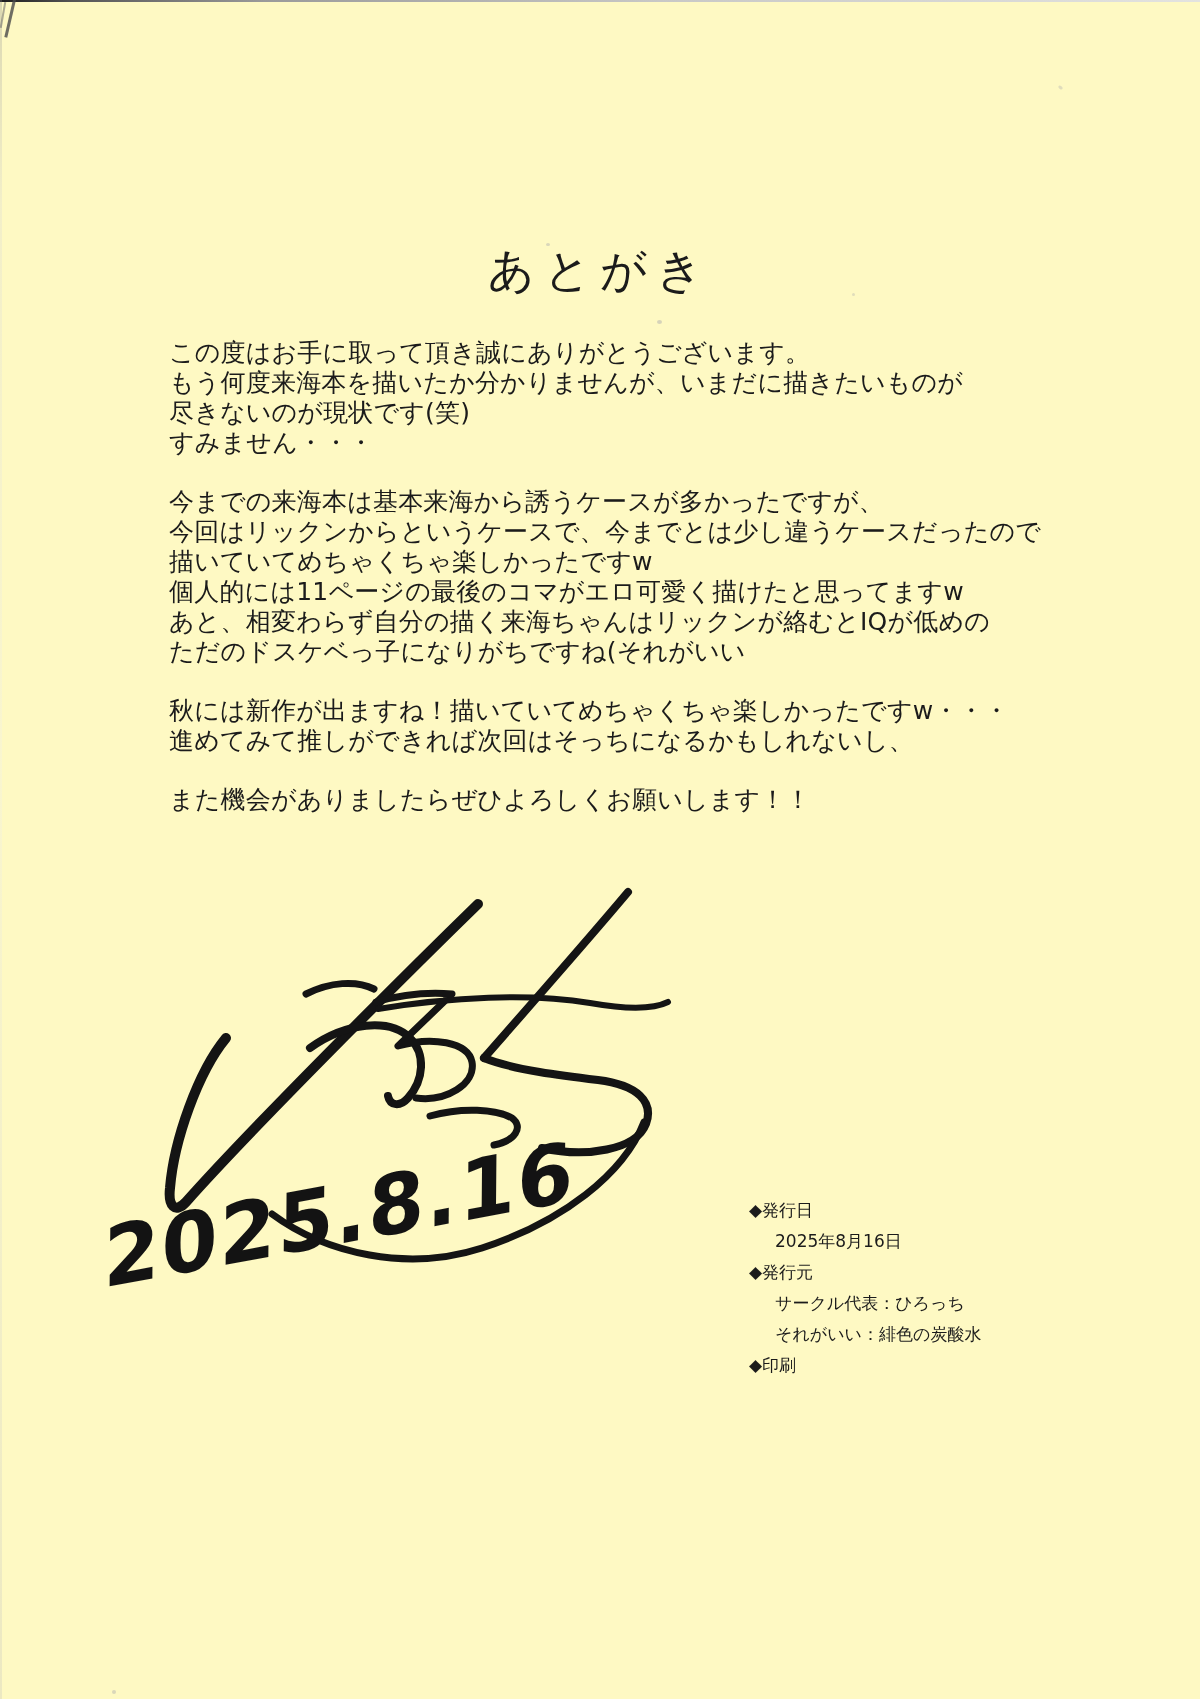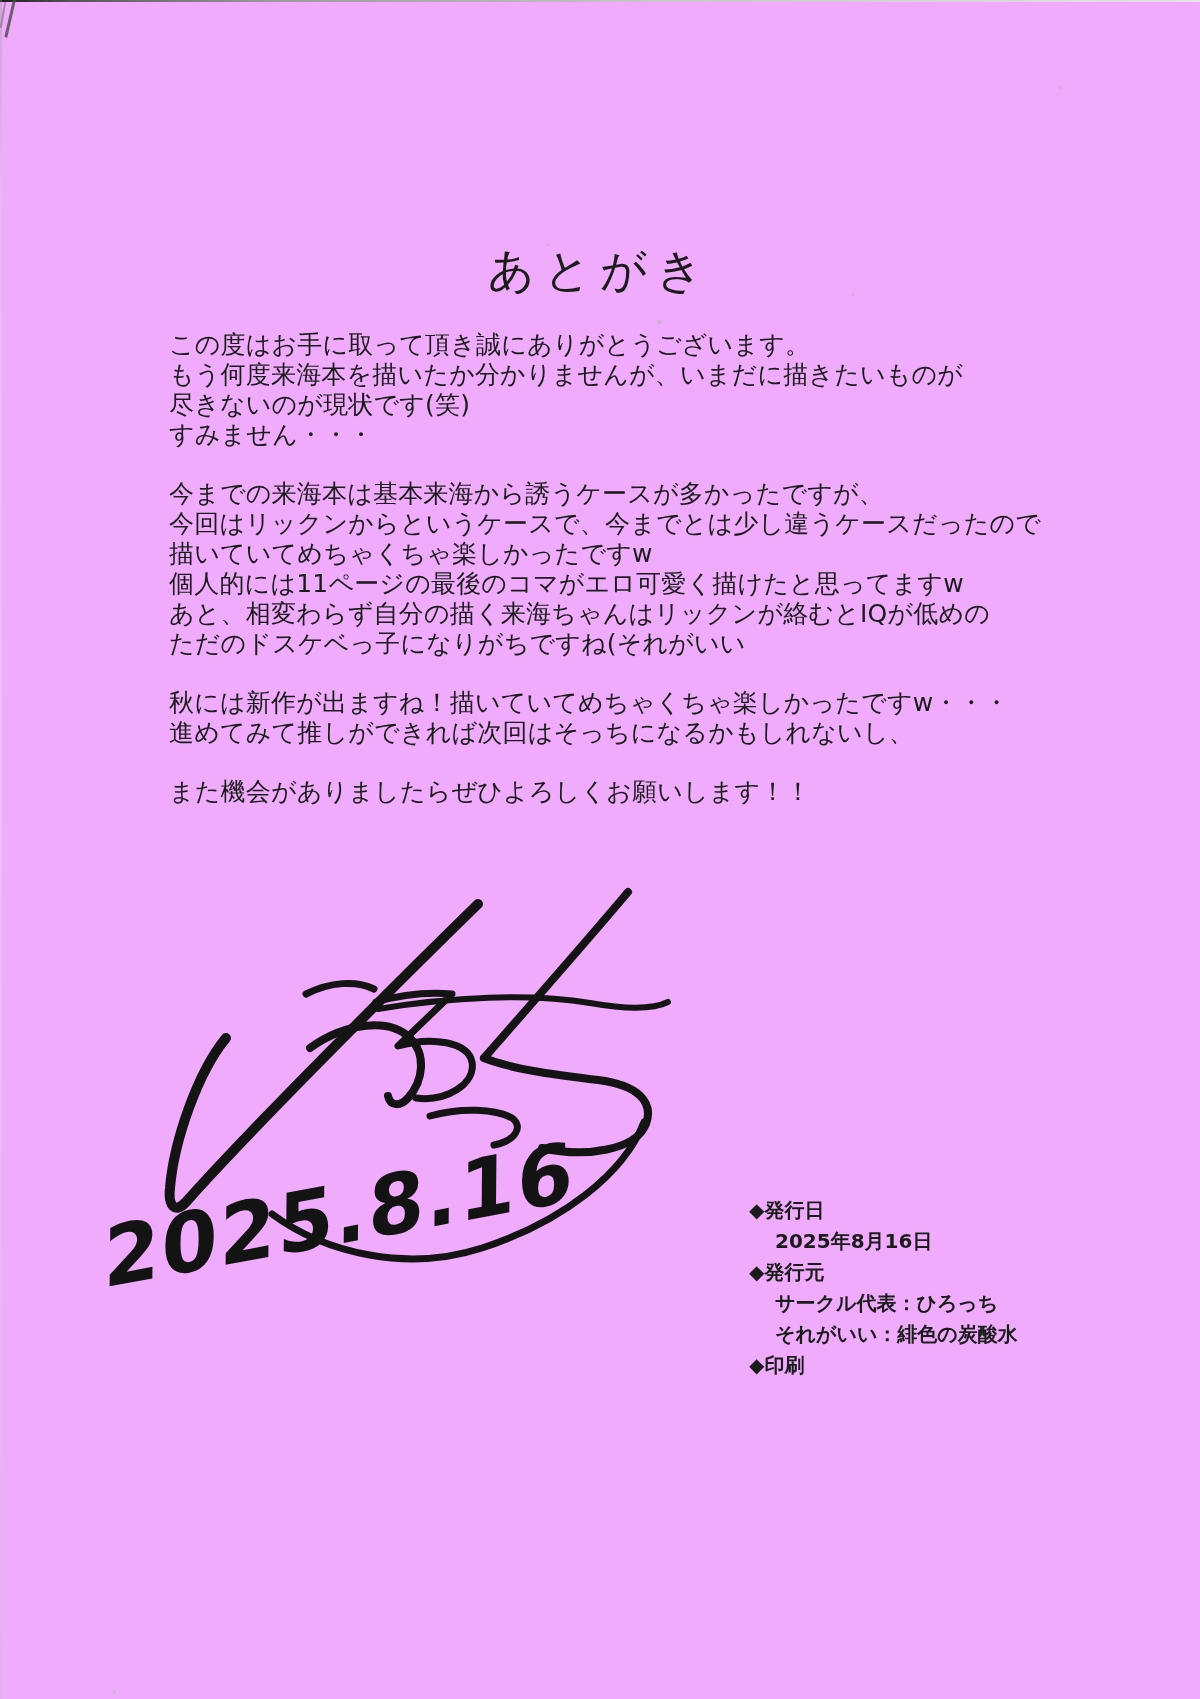--- a/index.html
+++ b/index.html
@@ -1,18 +1,18 @@
 <!DOCTYPE html>
 <html><head>
 <meta charset="utf-8">
 <style>
   html,body{margin:0;padding:0;background:#e9e9e7;}
   .page{
     position:relative;width:1200px;height:1699px;margin:0 auto;
-    background:#f0abfc;overflow:hidden;
+    background:#fef9c3;overflow:hidden;
     font-family:"DejaVu Sans","Liberation Sans",sans-serif;
     color:#1b1b1b;
   }
   
   .edge-top{position:absolute;top:0;left:0;width:100%;height:2px;
     background:linear-gradient(90deg,#1e1e1e 0%,#555 6%,#9a9a9a 22%,#c8c8c6 55%,#e3e3e0 100%);}
   .edge-left{position:absolute;top:0;left:0;width:2px;height:100%;opacity:.3;
     background:linear-gradient(180deg,#8a8a8a,#d8d8d6 12%,#efefec 45%,#c2c2c0 100%);}
   .corner-mark{position:absolute;top:-4px;left:9px;width:3px;height:42px;background:#4a4a4a;
     transform:rotate(13deg);opacity:.8;}
@@ -20,32 +20,32 @@
     transform:rotate(10deg);opacity:.55;}
   .speck{position:absolute;background:#b5b5b2;border-radius:50%;}
 
   
   .title{position:absolute;top:240px;left:0;width:100%;text-align:center;
     font-size:46px;font-weight:500;letter-spacing:9px;}
 
   
   .bodytext{position:absolute;left:169px;top:326px;width:940px;
     font-size:25px;line-height:30px;font-weight:500;letter-spacing:.2px;}
-  .para{margin:4px 0 29px 0;}
+  .para{margin:12px 0 29px 0;}
   .line{white-space:nowrap;}
 
   
   .sig-svg{position:absolute;left:78px;top:852px;width:600px;height:480px;}
   .sig-date{position:absolute;left:103px;top:1208px;height:104px;line-height:104px;
     font-size:82px;font-weight:700;letter-spacing:2px;white-space:nowrap;
     transform:rotate(-10.5deg) skewX(-11deg);transform-origin:0 100%;color:#131313;}
 
   
   .colophon{position:absolute;left:749px;top:1195px;
-    font-size:20px;line-height:31px;font-weight:700;}
+    font-size:17px;line-height:31px;font-weight:400;}
   .colophon .label{white-space:nowrap;}
   .colophon .value{white-space:nowrap;padding-left:26px;}
   .colophon .value-x{padding-left:50px;}
 </style>
 </head>
 <body>
 
 <div class="page">
 
   <div class="edge-top"></div>

